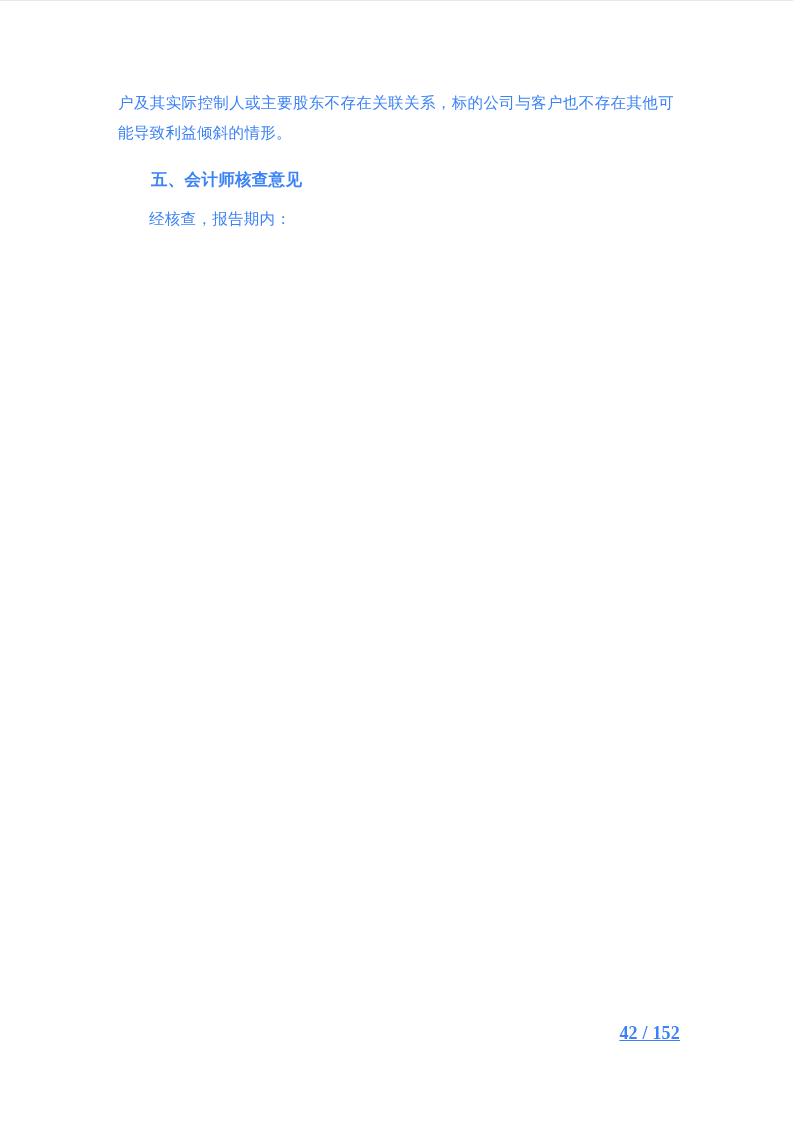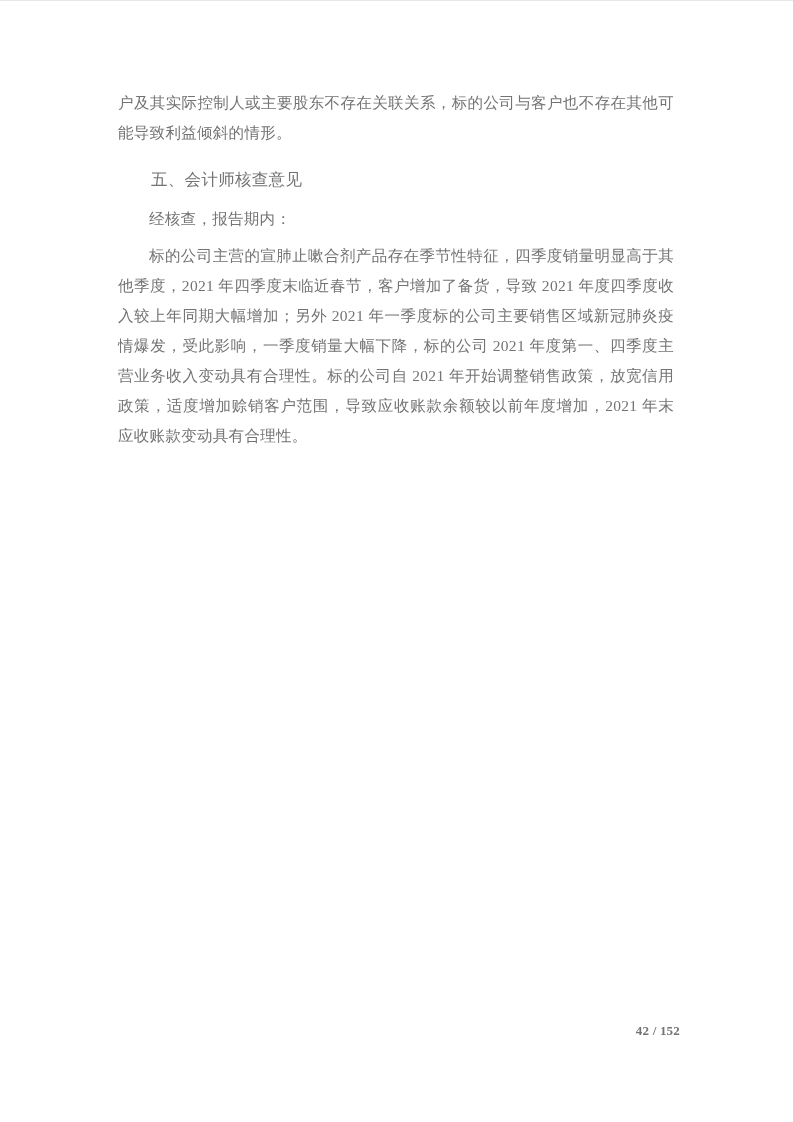--- a/index.html
+++ b/index.html
@@ -5,21 +5,21 @@
   html, body {
     margin: 0;
     padding: 0;
     background: #ffffff;
   }
   .page {
     position: relative;
     width: 793px;
     height: 1122px;
     background: #ffffff;
-    color: #737373;
+    color: #3b82f6;
     font-family: "Liberation Serif", "DejaVu Serif", serif;
     overflow: hidden;
     box-sizing: border-box;
     border-top: 1px solid #e8e8e8;
   }
   .content {
     position: absolute;
     left: 118px;
     top: 87px;
     width: 556px;
@@ -32,38 +32,38 @@
     margin: 0 0 7px 0;
     text-indent: 2em;
     letter-spacing: 0.3px;
   }
   .para.continuation {
     text-indent: 0;
   }
   .heading {
     font-size: 16.5px;
     line-height: 30px;
-    font-weight: normal;
+    font-weight: bold;
     margin: 17px 0 9px 0;
     text-indent: 2em;
     letter-spacing: 0.3px;
   }
   .footer {
     position: absolute;
     top: 1022px;
     right: 113px;
-    font-size: 13px;
+    font-size: 18px;
     font-weight: bold;
     letter-spacing: 0.2px;
+    text-decoration: underline;
   }
 </style>
 </head>
 <body>
 
 <div class="page">
   <div class="content">
     <p class="para continuation">户及其实际控制人或主要股东不存在关联关系，标的公司与客户也不存在其他可能导致利益倾斜的情形。</p>
     <h2 class="heading">五、会计师核查意见</h2>
     <p class="para">经核查，报告期内：</p>
-    <p class="para">标的公司主营的宣肺止嗽合剂产品存在季节性特征，四季度销量明显高于其他季度，2021 年四季度末临近春节，客户增加了备货，导致 2021 年度四季度收入较上年同期大幅增加；另外 2021 年一季度标的公司主要销售区域新冠肺炎疫情爆发，受此影响，一季度销量大幅下降，标的公司 2021 年度第一、四季度主营业务收入变动具有合理性。标的公司自 2021 年开始调整销售政策，放宽信用政策，适度增加赊销客户范围，导致应收账款余额较以前年度增加，2021 年末应收账款变动具有合理性。</p>
   </div>
   <div class="footer">42 / 152</div>
 </div>
 
 </body></html>

